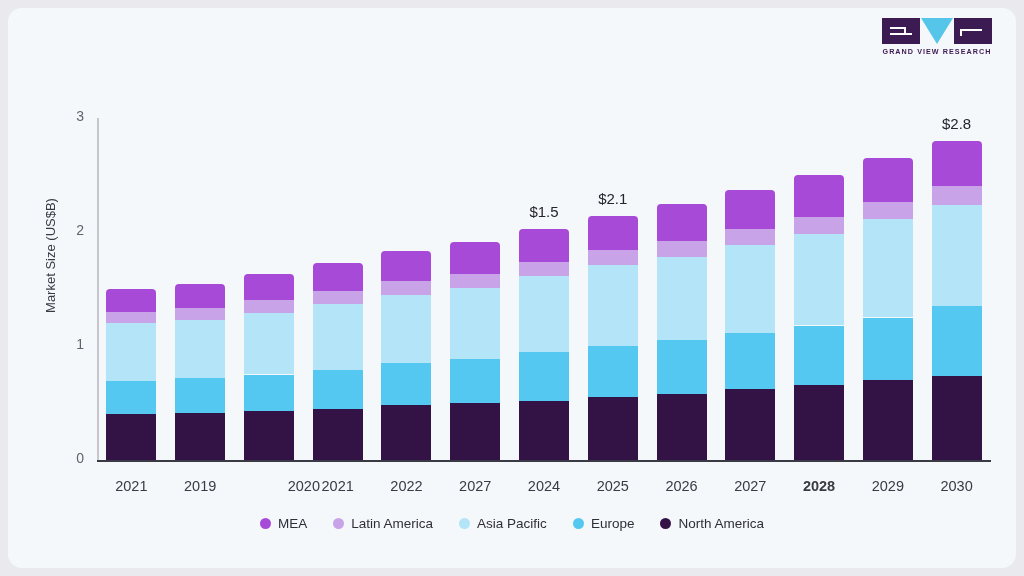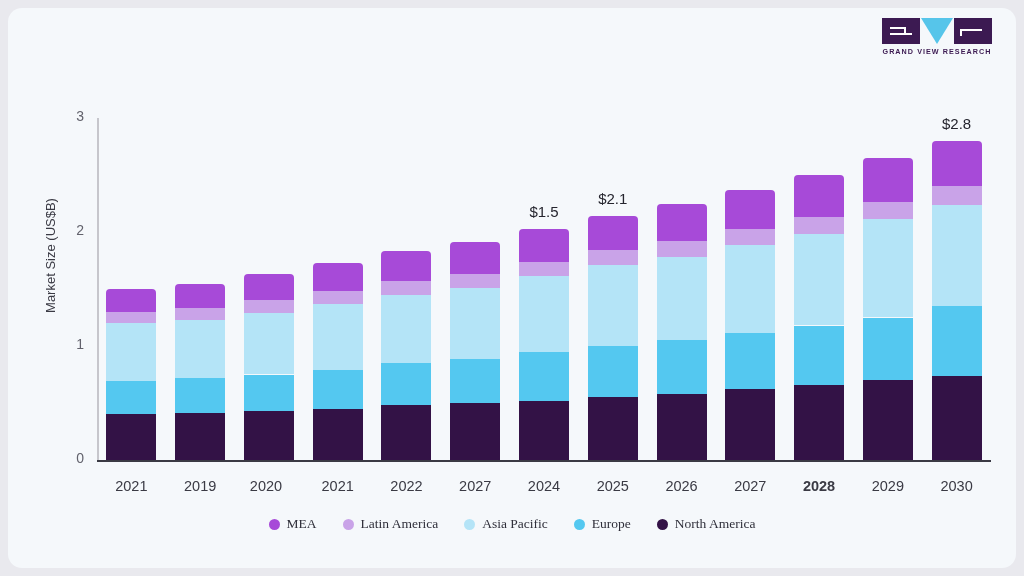--- a/index.html
+++ b/index.html
@@ -98,21 +98,21 @@
     font-size: 14.5px; color: #3a3a44;
     top: 470px;
   }
   
   #legend {
     position: absolute;
     left: 0; top: 508px; width: 1008px;
     display: flex; justify-content: center; align-items: center;
     gap: 26px;
   }
-  .legend-item { display: flex; align-items: center; gap: 7px; font-family: Liberation Serif, serif; }
+  .legend-item { display: flex; align-items: center; gap: 7px; }
   .legend-dot { width: 11px; height: 11px; border-radius: 50%; }
   .legend-label { font-size: 13.5px; color: #2f2f3a; }
 </style>
 </head>
 <body>
 
 <div id="card">
 
   <div id="header">
 
@@ -235,21 +235,21 @@
           <div class="seg" style="background: rgb(84, 200, 240); height: 69.54px; bottom: 84.36px; position: absolute;"></div>
           <div class="seg" style="background: rgb(180, 228, 247); height: 101.46px; bottom: 153.9px; position: absolute;"></div>
           <div class="seg" style="background: rgb(201, 163, 232); height: 18.24px; bottom: 255.36px; position: absolute;"></div>
           <div class="seg top" style="background: rgb(167, 74, 216); height: 45.6px; bottom: 273.6px; position: absolute;"></div>
           <div class="bar-label" style="top: -26px;">$2.8</div>
         </div>
       </div>
     <div id="xticks">
         <div class="xtick" style="left: 88.3846px; width: 70px;">2021</div>
         <div class="xtick" style="left: 157.154px; width: 70px;">2019</div>
-        <div class="xtick" style="left: 223px; width: 70px;">2020</div>
+        <div class="xtick" style="left: 242px; width: 70px; text-align: right;">2020</div>
         <div class="xtick" style="left: 294.692px; width: 70px;">2021</div>
         <div class="xtick" style="left: 363.462px; width: 70px;">2022</div>
         <div class="xtick" style="left: 432.231px; width: 70px;">2027</div>
         <div class="xtick" style="left: 501px; width: 70px;">2024</div>
         <div class="xtick" style="left: 569.769px; width: 70px;">2025</div>
         <div class="xtick" style="left: 638.538px; width: 70px;">2026</div>
         <div class="xtick" style="left: 707.308px; width: 70px;">2027</div>
         <div class="xtick" style="left: 776.077px; width: 70px; font-weight: bold;">2028</div>
         <div class="xtick" style="left: 844.846px; width: 70px;">2029</div>
         <div class="xtick" style="left: 913.615px; width: 70px;">2030</div>

